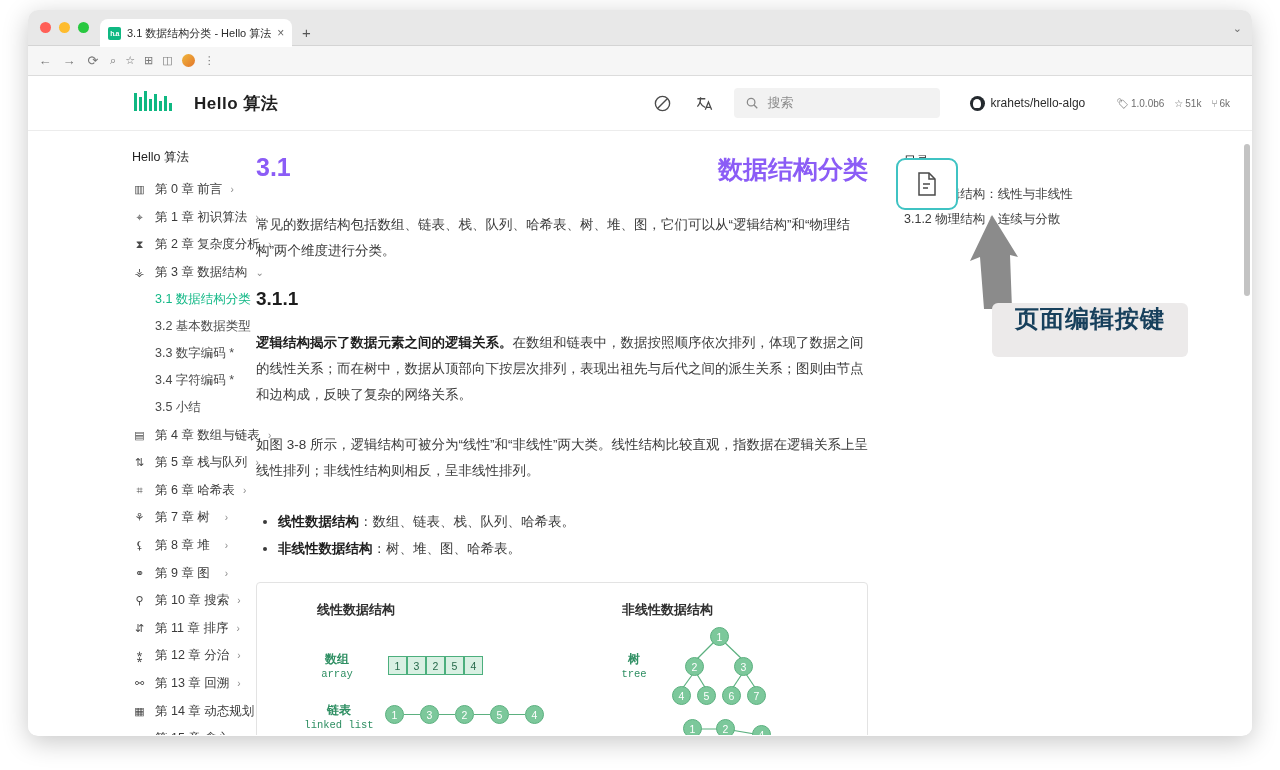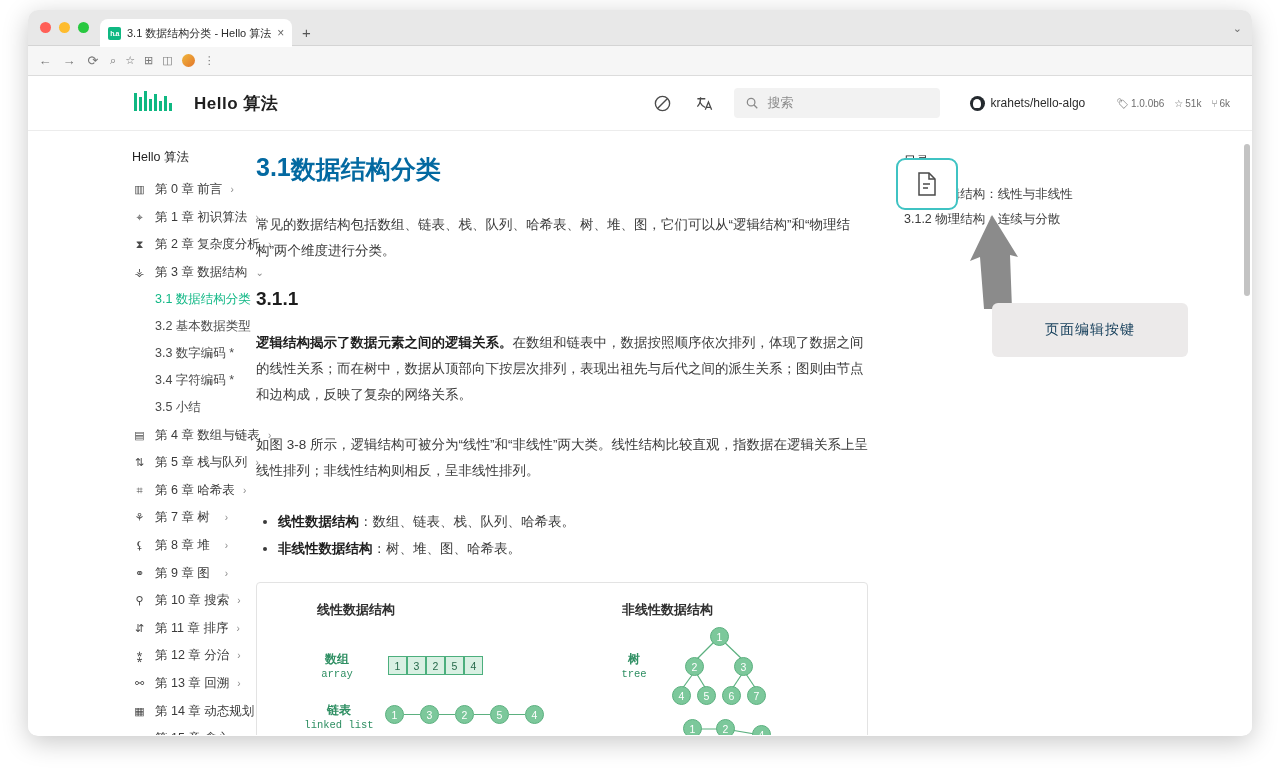--- a/index.html
+++ b/index.html
@@ -236,23 +236,24 @@
   .nav-sub.active { color: #12b886; }
   
   .main {
     width: 630px;
     padding: 22px 0 0 18px;
     color: #2f2f2f;
   }
   .h1 {
     font-size: 25px;
     font-weight: bold;
-    color: #0369a1;
+    color: #8b5cf6;
     margin: 0 0 26px 0;
     display: flex;
+    justify-content: space-between;
   }
   .h1 .num { font-weight: bold; }
   .para {
     font-size: 13.5px;
     line-height: 26px;
     color: #3a3a3a;
     margin-bottom: 24px;
   }
   .h2 {
     font-size: 19px;
@@ -326,23 +327,23 @@
     background: #c3c3c3;
     border-radius: 3px;
   }
   
   .annot-box {
     position: absolute;
     left: 992px; top: 303px;
     width: 196px; height: 54px;
     background: #eceaea;
     border-radius: 6px;
-    display: flex; align-items: center; justify-content: center;
-    font-size: 14px;
-    font-weight: normal;
+    display: flex; justify-content: center;
+    font-size: 24px;
+    font-weight: bold;
     color: #17405c;
     letter-spacing: 1px;
   }
   .annot-arrow {
     position: absolute;
     left: 940px; top: 205px;
     width: 80px; height: 110px;
   }
 </style>
 </head>

